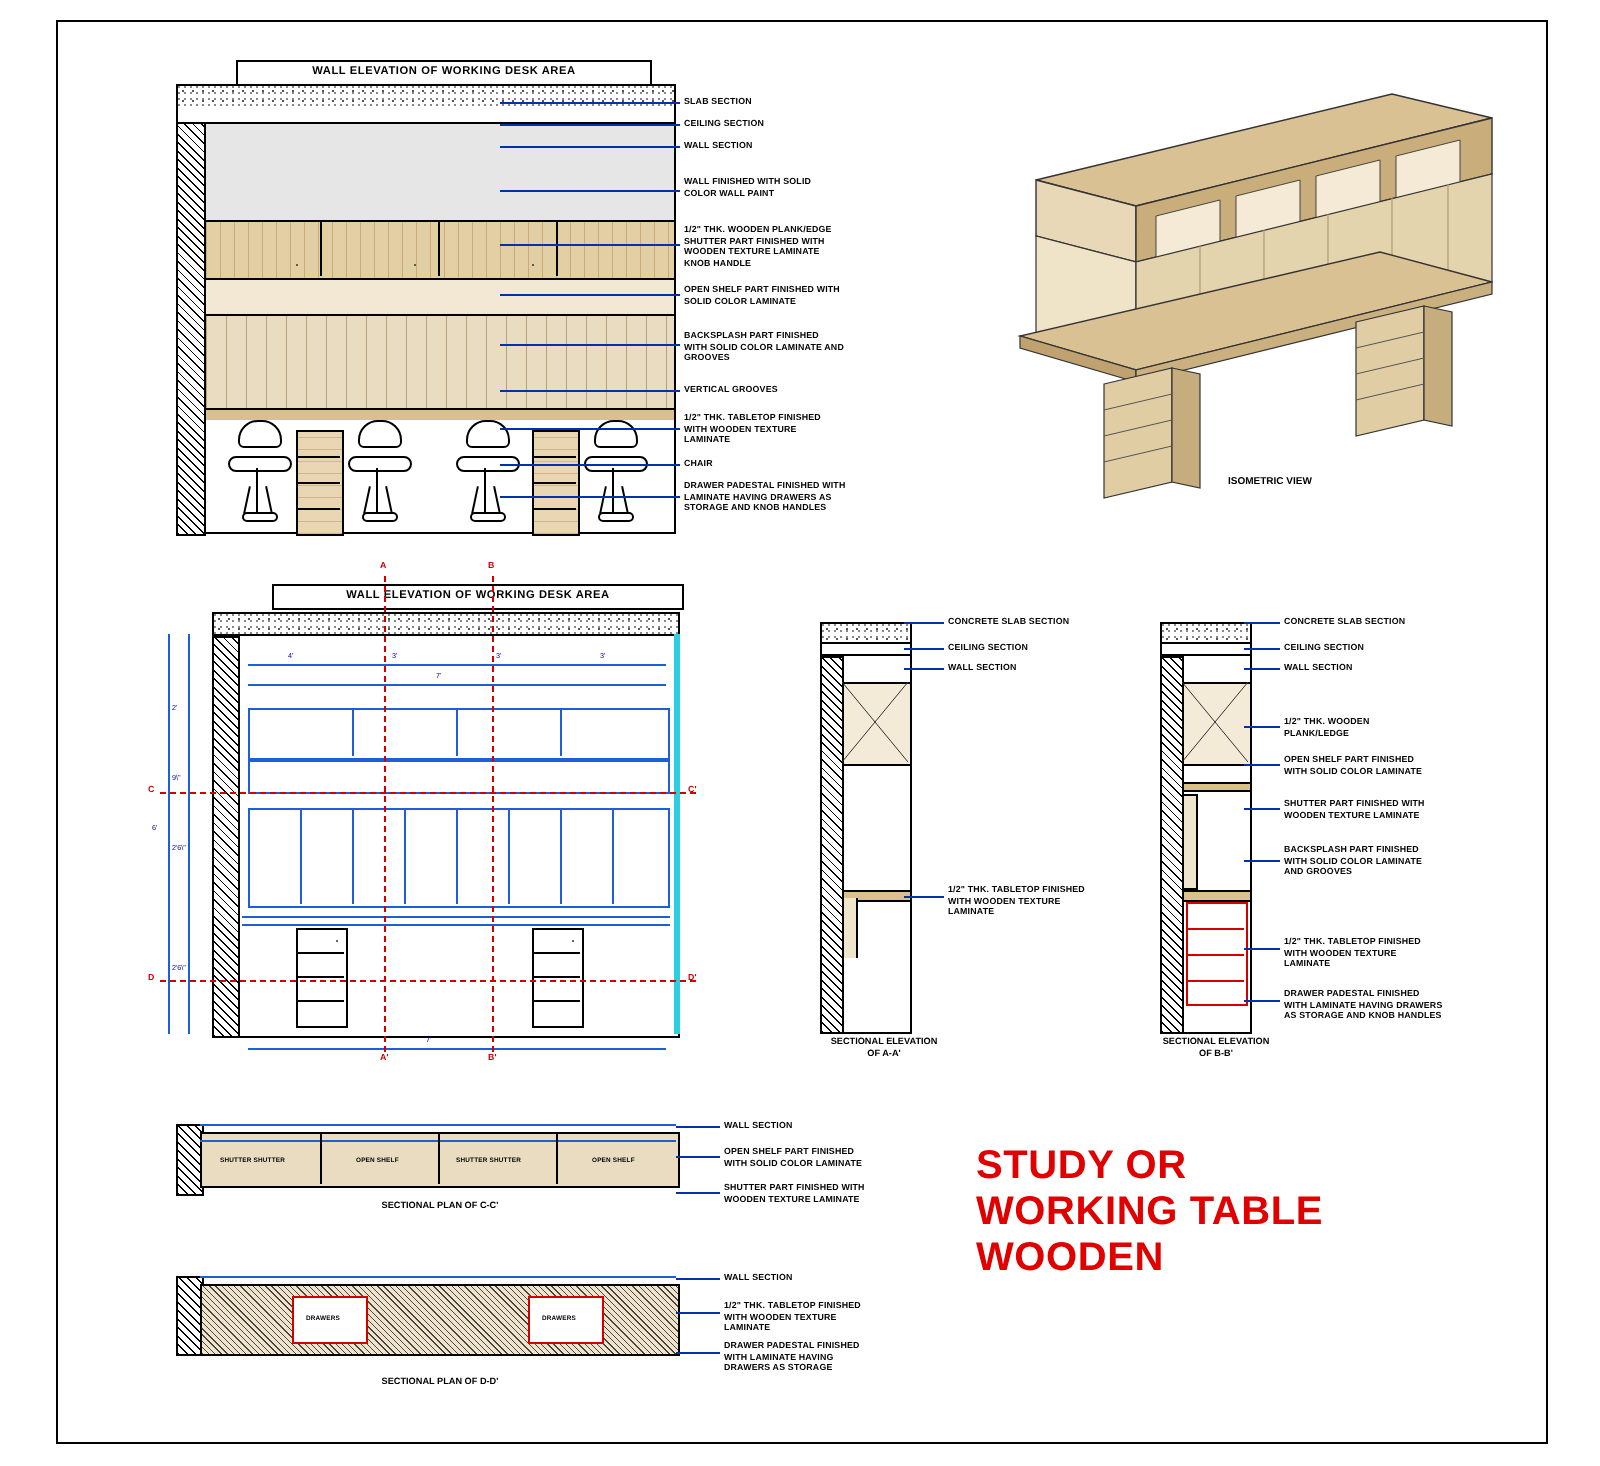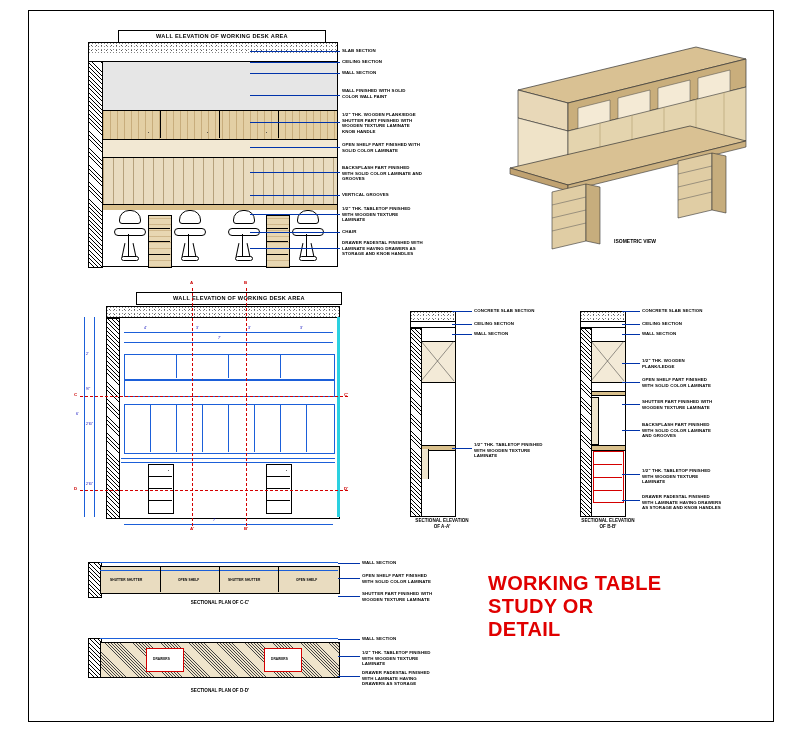--- a/index.html
+++ b/index.html
@@ -345,18 +345,18 @@
   </div>
   <div class="leader" style="left:338px;top:639px;width:22px;"></div>
   <div class="lbl" style="left:362px;top:636px;width:70px;">WALL SECTION</div>
   <div class="leader" style="left:338px;top:656px;width:22px;"></div>
   <div class="lbl" style="left:362px;top:650px;width:76px;">1/2" THK. TABLETOP FINISHED WITH WOODEN TEXTURE LAMINATE</div>
   <div class="leader" style="left:338px;top:676px;width:22px;"></div>
   <div class="lbl" style="left:362px;top:670px;width:78px;">DRAWER PADESTAL FINISHED WITH LAMINATE HAVING DRAWERS AS STORAGE</div>
   <div class="cap" style="left:170px;top:688px;width:100px;font-size:4.6px;">SECTIONAL PLAN OF D-D'</div>
 
   <div class="title-big" style="left:488px;top:572px;width:250px;">
+    <div>STUDY OR</div>
     <div>WORKING TABLE</div>
-    <div>STUDY OR</div>
-    <div>DETAIL</div>
+    <div>WOODEN</div>
   </div>
 
 </div>
 
 </body></html>

